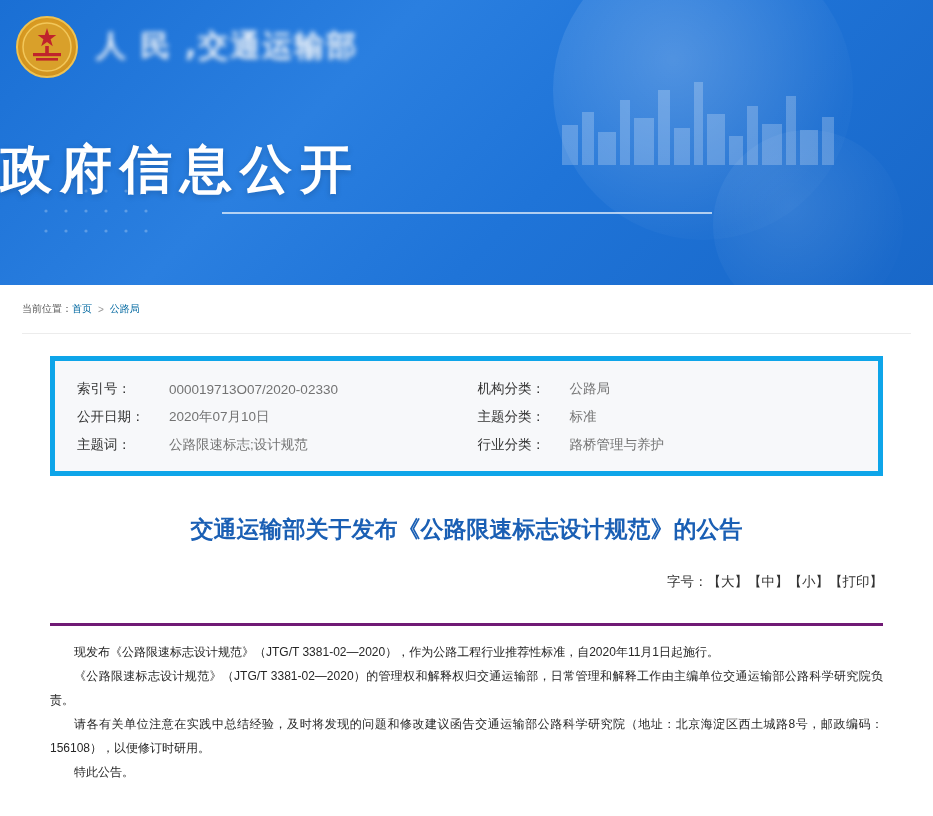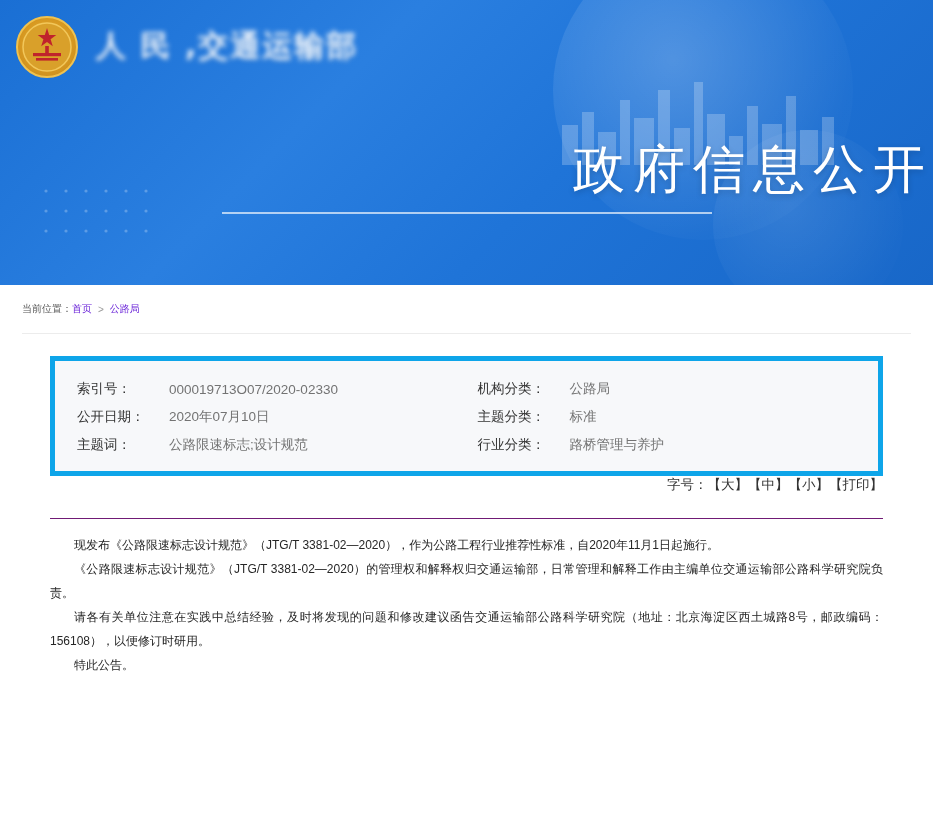--- a/index.html
+++ b/index.html
@@ -45,37 +45,37 @@
     color:#ffffff;font-size:30px;letter-spacing:2px;
     font-family:"DejaVu Sans","Liberation Sans",sans-serif;
     font-weight:600;
     text-shadow:0 1px 2px rgba(0,0,0,.15);
     white-space:nowrap;
   }
   .ministry .blur{
     filter:blur(2.4px);opacity:.92;
   }
   .big-title{
-    position:absolute;left:0;right:0;top:135px;text-align:right;
-    color:#ffffff;font-size:52px;font-weight:normal;letter-spacing:8px;
+    position:absolute;left:0;right:0;top:135px;text-align:left;
+    color:#ffffff;font-size:52px;font-weight:bold;letter-spacing:8px;
     font-family:"DejaVu Sans","Liberation Sans",sans-serif;
     text-shadow:0 2px 6px rgba(0,0,0,.18);
   }
   .title-rule{
     position:absolute;left:50%;transform:translateX(-50%);top:212px;
     width:490px;height:2px;background:rgba(255,255,255,.65);
   }
 
   
   .crumb-wrap{
     height:48px;display:flex;align-items:center;
     padding-left:22px;font-size:10px;color:#555;
     background:#fff;
   }
-  .crumb-wrap a{color:#6d28d9;text-decoration:none;}
+  .crumb-wrap a{color:#0369a1;text-decoration:none;}
   .crumb-sep{margin:0 6px;color:#999;}
 
   
   .content{
     margin:0 22px;
     background:#fff;
     border-top:1px solid #ececec;
     padding:22px 28px 26px 28px;
     box-sizing:border-box;
     width:889px;
@@ -104,22 +104,22 @@
     font-weight:bold;
     line-height:1.5;
     margin:36px 0 26px 0;
     font-family:"DejaVu Sans","Liberation Sans",sans-serif;
   }
 
   .fontsize-bar{
     text-align:right;
     font-size:13.5px;
     color:#333;
-    padding-bottom:24px;
-    border-bottom:1px solid #701a75;
+    padding-bottom:32px;
+    border-bottom:3px solid #701a75;
   }
   .fontsize-bar .opt{color:#333;text-decoration:none;}
 
   .body-text{
     font-size:12px;
     line-height:2.0;
     color:#262626;
     padding-top:14px;
     text-align:justify;
   }
@@ -230,20 +230,21 @@
           <span class="meta-k">主题分类：</span>
           <span class="meta-v">标准</span>
         </div>
         <div class="meta-row">
           <span class="meta-k">行业分类：</span>
           <span class="meta-v">路桥管理与养护</span>
         </div>
       </div>
     </div>
 
+    <div class="doc-title">交通运输部关于发布《公路限速标志设计规范》的公告</div>
 
     <div class="fontsize-bar">
       <span>字号：</span><a class="opt" href="#">【大】</a><a class="opt" href="#">【中】</a><a class="opt" href="#">【小】</a><a class="opt" href="#">【打印】</a>
     </div>
 
     <div class="body-text">
       <p>现发布《公路限速标志设计规范》（JTG/T 3381-02—2020），作为公路工程行业推荐性标准，自2020年11月1日起施行。</p>
       <p>《公路限速标志设计规范》（JTG/T 3381-02—2020）的管理权和解释权归交通运输部，日常管理和解释工作由主编单位交通运输部公路科学研究院负责。</p>
       <p>请各有关单位注意在实践中总结经验，及时将发现的问题和修改建议函告交通运输部公路科学研究院（地址：北京海淀区西土城路8号，邮政编码：156108），以便修订时研用。</p>
       <p>特此公告。</p>

